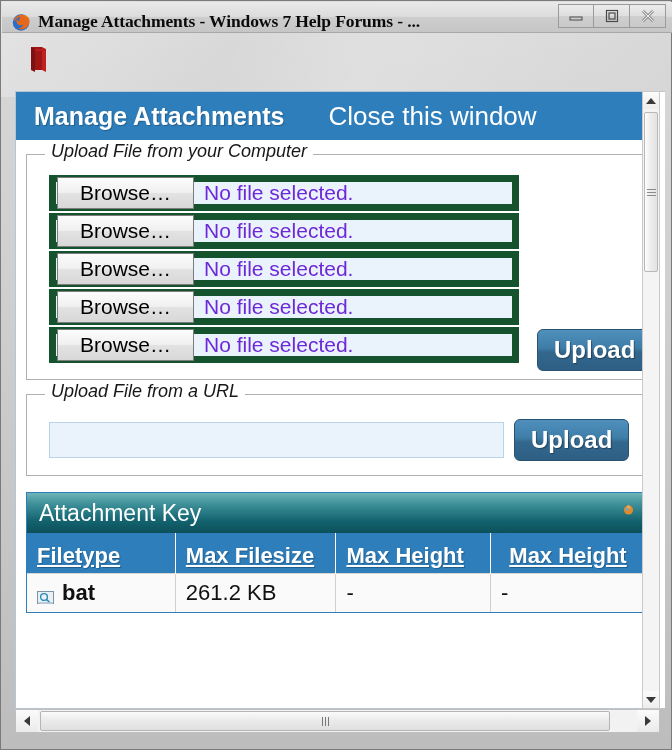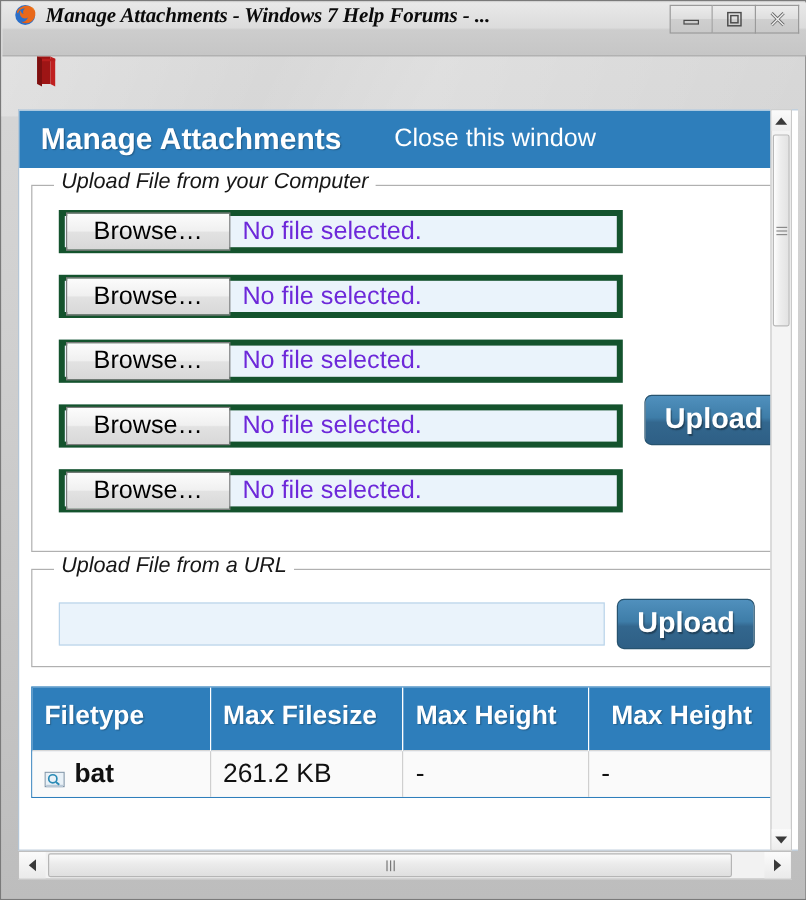--- a/index.html
+++ b/index.html
@@ -28,27 +28,26 @@
     background: linear-gradient(115deg, rgba(255,255,255,0.30) 0%, rgba(255,255,255,0.05) 35%,
                 rgba(255,255,255,0.22) 55%, rgba(255,255,255,0.02) 100%);
     pointer-events: none;
   }
 
   
   .titlebar {
     position: absolute;
     left: 1px; top: 1px;
     width: 670px;
-    height: 45px;
+    height: 31px;
     background: linear-gradient(180deg,#e9e9e9 0%, #dcdcdc 48%, #cdcdcd 52%, #c6c6c6 100%);
     border-bottom: 1px solid #a8a8a8;
     display: flex;
-    align-items: flex-start;
-    box-sizing: border-box;
-    font-style: italic;
+    align-items: flex-end;
+    box-sizing: border-box;
   }
   .ff-icon {
     width: 20px; height: 20px;
     margin-left: 9px; margin-right: 7px;
     position: relative;
     flex: 0 0 auto;
   }
   .title-text {
     font-family: "Liberation Serif", serif;
     font-weight: bold;
@@ -120,21 +119,21 @@
   }
   .page-header-title {
     color: #ffffff;
     font-size: 25px;
     font-weight: bold;
     text-shadow: 1px 1px 1px rgba(0,0,0,0.25);
     white-space: nowrap;
   }
   .page-header-link {
     color: #ffffff;
-    font-size: 21px;
+    font-size: 26px;
     margin-left: 44px;
     white-space: nowrap;
     text-decoration: none;
   }
 
   
   .fieldset {
     margin: 14px 10px 0 10px;
     border: 1px solid #b0b0b0;
     padding: 4px 0 14px 0;
@@ -156,23 +155,23 @@
   .file-rows {
     margin: 16px 0 0 22px;
     position: relative;
   }
   .file-row {
     display: flex;
     align-items: center;
     width: 470px;
     height: 36px;
     background: #eaf3fb;
-    border: 5px solid #14532d;
-    box-sizing: border-box;
-    margin-bottom: 18px;
+    border: 7px solid #14532d;
+    box-sizing: border-box;
+    margin-bottom: 2px;
   }
   .browse-btn {
     width: 137px;
     height: 32px;
     margin: 0 0 0 1px;
     background: linear-gradient(180deg,#fcfcfc 0%, #f0f0f0 48%, #e2e2e2 52%, #d8d8d8 100%);
     border: 1px solid #7d7d7d;
     box-sizing: border-box;
     display: flex;
     align-items: center;
@@ -257,25 +256,26 @@
     width: 100%;
     border-collapse: collapse;
     table-layout: fixed;
   }
   table.key-table th {
     background: #2e7ebb;
     color: #ffffff;
     font-size: 22px;
     font-weight: bold;
     text-align: left;
-    padding: 10px 10px 16px 10px;
+    padding: 10px 10px 4px 10px;
     border-right: 1px solid #ffffff;
     vertical-align: top;
     text-shadow: 1px 1px 1px rgba(0,0,0,0.25);
     box-sizing: border-box;
+    text-decoration: underline;
   }
   table.key-table th:last-child { border-right: none; text-align: center; }
   table.key-table td {
     font-size: 22px;
     color: #111111;
     padding: 6px 10px;
     border-right: 1px solid #cfcfcf;
     border-top: 1px solid #d7d7d7;
     background: #fafafa;
     vertical-align: middle;
@@ -437,20 +437,30 @@
 
       <div class="fieldset">
         <div class="legend">Upload File from a URL</div>
         <div class="url-wrap">
           <input class="url-input" type="text" placeholder="" style="">
           <div class="upload-btn upload-url-btn">Upload</div>
         </div>
       </div>
 
       <div class="key-panel">
+        <div class="key-header">
+          <div class="key-header-title">Attachment Key</div>
+          <div class="key-collapse-icon">
+            <svg width="13" height="13" viewBox="0 0 13 13">
+              <circle cx="6.5" cy="7" r="4.6" fill="#e08a2a"></circle>
+              <path d="M6.5 1.6 L9.4 5.4 L3.6 5.4 Z" fill="#f0a74a"></path>
+              <circle cx="5.2" cy="6.2" r="1.5" fill="#6fa8d8"></circle>
+            </svg>
+          </div>
+        </div>
 
         <table class="key-table">
           <thead>
             <tr>
               <th style="width:24%">Filetype</th>
               <th style="width:26%">Max Filesize</th>
               <th style="width:25%">Max Height</th>
               <th style="width:25%">Max Height</th>
             </tr>
           </thead>

